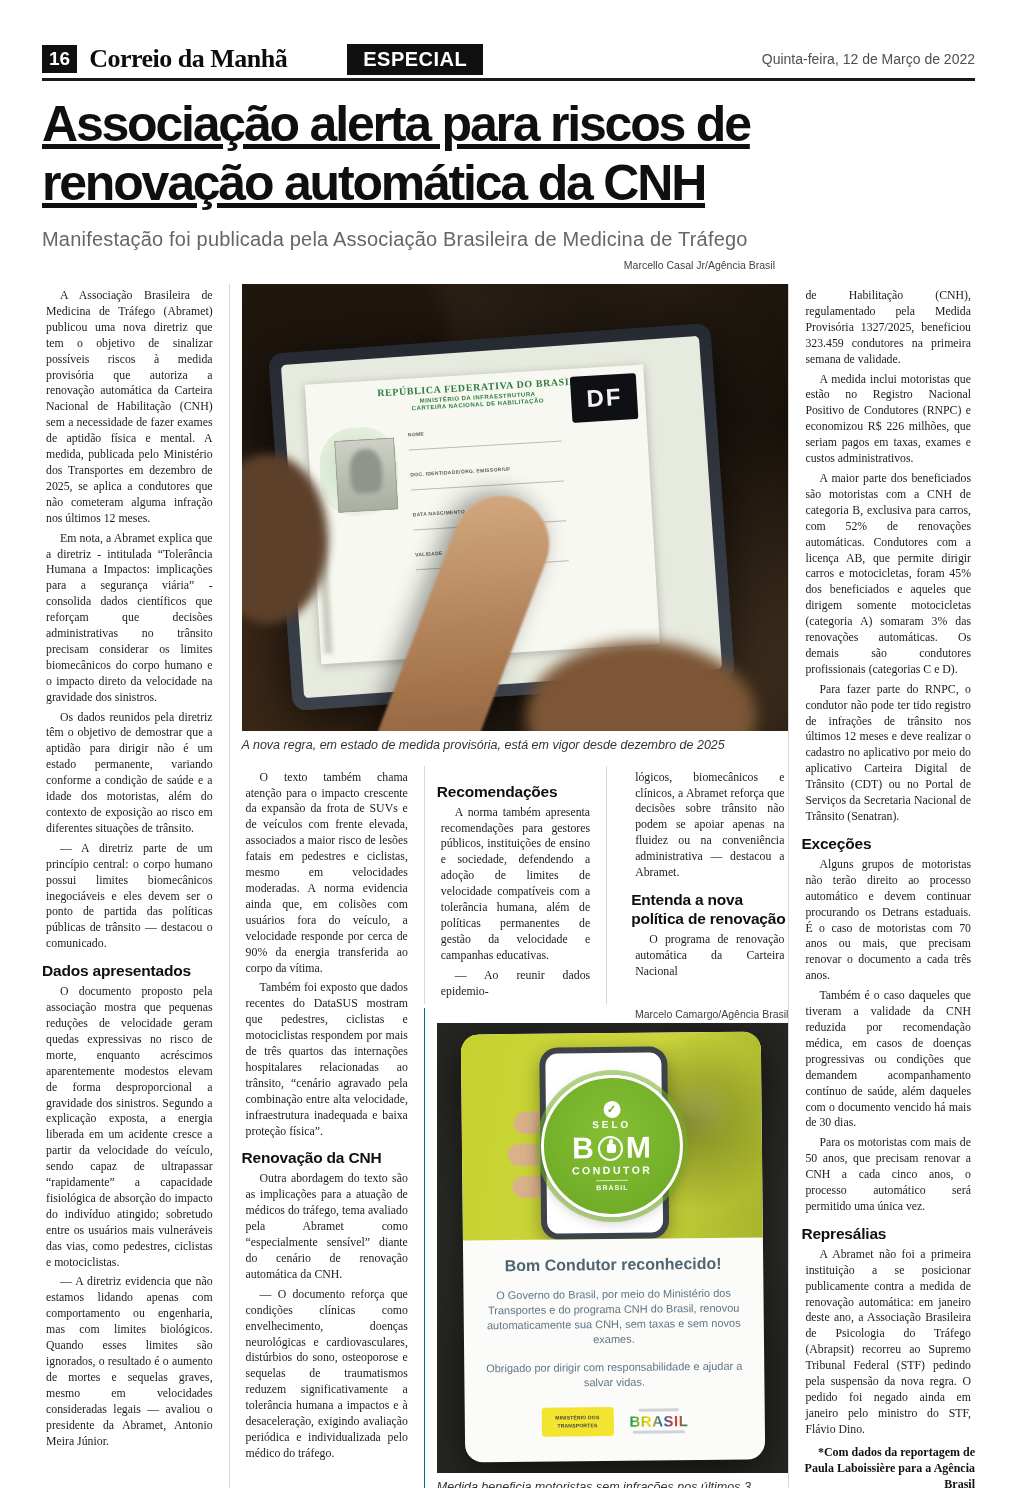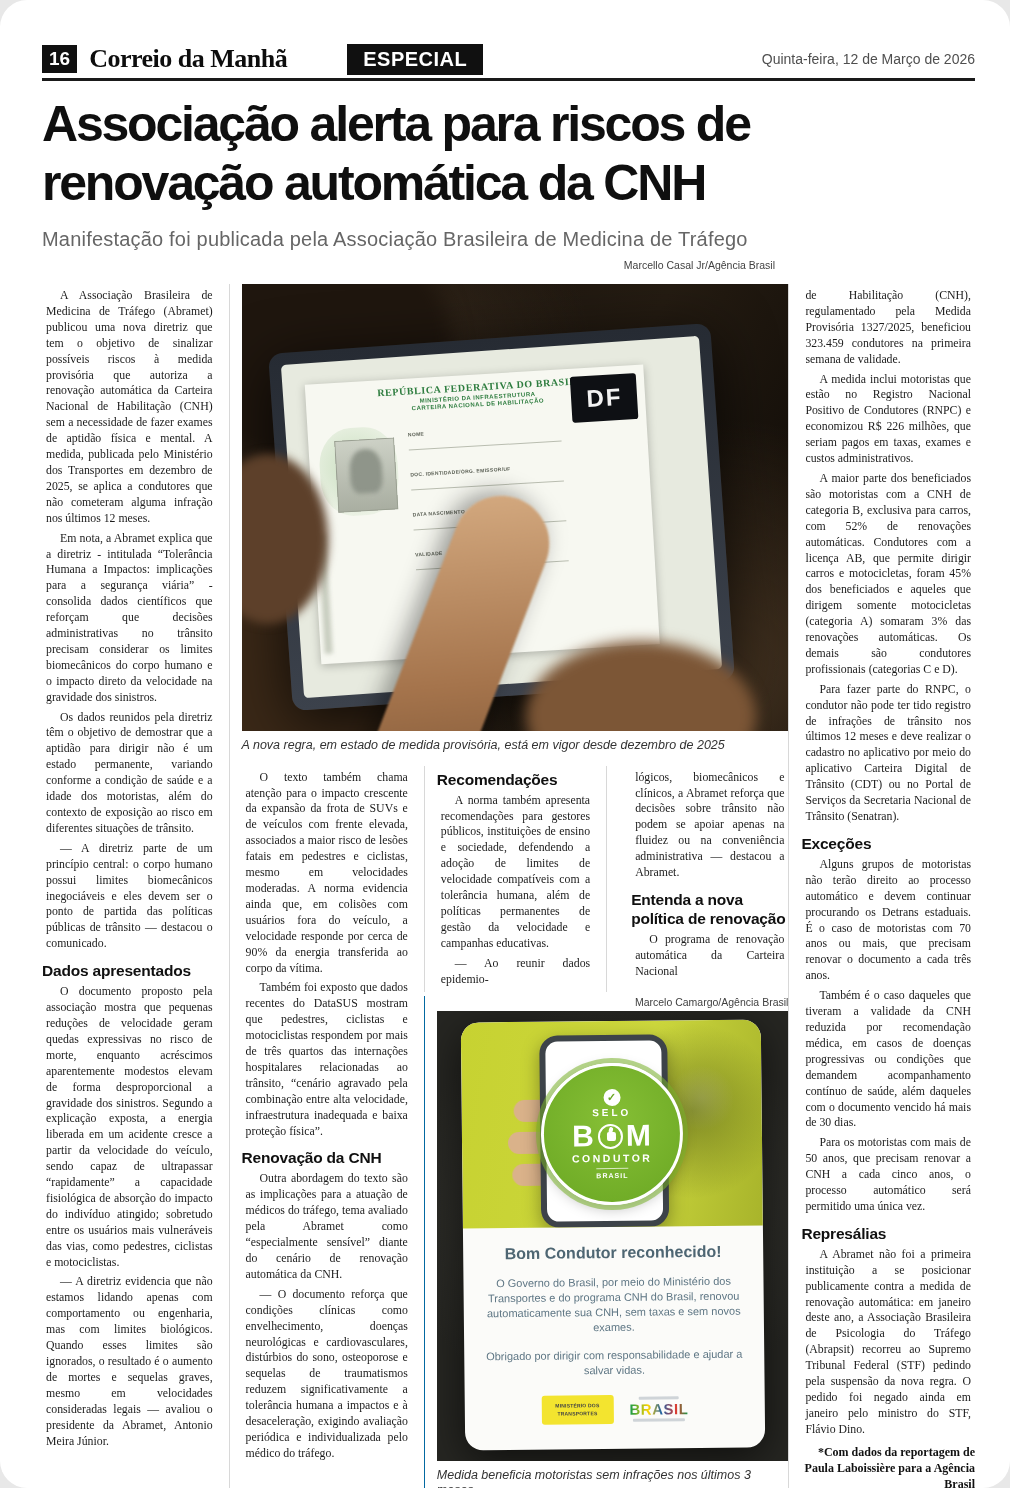--- a/index.html
+++ b/index.html
@@ -1,32 +1,32 @@
 <!DOCTYPE html>
 <html lang="pt"><head>
 <meta charset="utf-8">
 <style>
   * { box-sizing: border-box; }
   body { margin:0; background:#e8e8e8; }
   .page {
     position:relative; width:1010px; height:1488px; margin:0 auto;
     background:#fff; overflow:hidden;
     padding:45px 35px 0 42px;
-    font-family:"Liberation Serif", serif; color:#1c1c1c;border-radius:27px;
+    font-family:"Liberation Serif", serif; color:#1c1c1c;
   }
   
   .hdr { display:flex; align-items:center; height:28px; }
   .pagenum { background:#101010; color:#fff; font:700 19px/1 "Liberation Sans", sans-serif; padding:4px 7px 5px; }
   .masthead { font:700 26px/1 "Liberation Serif", serif; letter-spacing:-0.5px; color:#0d0d0d; margin-left:12px; }
   .section-label { background:#101010; color:#fff; font:700 20px/1 "Liberation Sans", sans-serif; letter-spacing:0.5px; padding:5px 16px 6px; margin-left:60px; }
   .hdr-spacer { flex:1; }
   .edition-date { font:14px "Liberation Sans", sans-serif; color:#4f4f4f; }
   .hdr-rule { height:3px; background:#1a1a1a; margin-top:5px; }
   
-  .headline { margin:14px 0 0; max-width:930px; font:700 50px/1.18 "Liberation Sans", sans-serif; letter-spacing:-2.2px; color:#0f0f0f; }
+  .headline { margin:14px 0 0; max-width:930px; font:700 50px/1.18 "Liberation Sans", sans-serif; letter-spacing:-2.2px; color:#0f0f0f;text-decoration:underline; }
   .subhead { margin-top:14px; font:20px/1.2 "Liberation Sans", sans-serif; letter-spacing:0.2px; color:#666; }
   .credit { font:10.5px "Liberation Sans", sans-serif; color:#3f3f3f; }
   .credit-top { text-align:right; padding-right:200px; margin-top:8px; margin-bottom:13px; }
   
   .article { display:grid; grid-template-columns:repeat(5,1fr); }
   .acol-1 { grid-column:1; padding-right:12px; }
   .amid   { grid-column:2/5; border-left:1px solid #d8d8d8; padding-left:12px; }
   .acol-5 { grid-column:5; border-left:1px solid #d8d8d8; padding-left:12px; }
   .midgrid { display:grid; grid-template-columns:repeat(3,1fr);
     grid-template-areas:"a b c" "a p p"; }
@@ -131,21 +131,21 @@
 </head>
 <body>
 
 <div class="page">
 
   <div class="hdr">
     <span class="pagenum">16</span>
     <span class="masthead">Correio da Manhã</span>
     <span class="section-label">ESPECIAL</span>
     <span class="hdr-spacer"></span>
-    <span class="edition-date">Quinta-feira, 12 de Março de 2026</span>
+    <span class="edition-date">Quinta-feira, 12 de Março de 2022</span>
   </div>
   <div class="hdr-rule"></div>
 
   <h1 class="headline">Associação alerta para riscos de renovação automática da CNH</h1>
   <div class="subhead">Manifestação foi publicada pela Associação Brasileira de Medicina de Tráfego</div>
   <div class="credit credit-top">Marcello Casal Jr/Agência Brasil</div>
 
   <div class="article">
 
     <div class="acol-1">
@@ -205,21 +205,21 @@
 
       <div class="midgrid">
         <div class="mcol-a">
           <p>O texto também chama atenção para o impacto crescente da expansão da frota de SUVs e de veículos com frente elevada, associados a maior risco de lesões fatais em pedestres e ciclistas, mesmo em velocidades moderadas. A norma evidencia ainda que, em colisões com usuários fora do veículo, a velocidade responde por cerca de 90% da energia transferida ao corpo da vítima.</p>
           <p>Também foi exposto que dados recentes do DataSUS mostram que pedestres, ciclistas e motociclistas respondem por mais de três quartos das internações hospitalares relacionadas ao trânsito, “cenário agravado pela combinação entre alta velocidade, infraestrutura inadequada e baixa proteção física”.</p>
           <h3>Renovação da CNH</h3>
           <p>Outra abordagem do texto são as implicações para a atuação de médicos do tráfego, tema avaliado pela Abramet como “especialmente sensível” diante do cenário de renovação automática da CNH.</p>
           <p>— O documento reforça que condições clínicas como envelhecimento, doenças neurológicas e cardiovasculares, distúrbios do sono, osteoporose e sequelas de traumatismos reduzem significativamente a tolerância humana a impactos e à desaceleração, exigindo avaliação periódica e individualizada pelo médico do tráfego.</p>
         </div>
         <div class="mcol-b">
-          <h3 style="margin-top:4px">Recomendações</h3>
+          <h3 style="margin-top:16px">Recomendações</h3>
           <p>A norma também apresenta recomendações para gestores públicos, instituições de ensino e sociedade, defendendo a adoção de limites de velocidade compatíveis com a tolerância humana, além de políticas permanentes de gestão da velocidade e campanhas educativas.</p>
           <p>— Ao reunir dados epidemio-</p>
         </div>
         <div class="mcol-c">
           <p class="cont">lógicos, biomecânicos e clínicos, a Abramet reforça que decisões sobre trânsito não podem se apoiar apenas na fluidez ou na conveniência administrativa — destacou a Abramet.</p>
           <h3>Entenda a nova política de renovação</h3>
           <p>O programa de renovação automática da Carteira Nacional</p>
         </div>
 
         <div class="mphoto">

